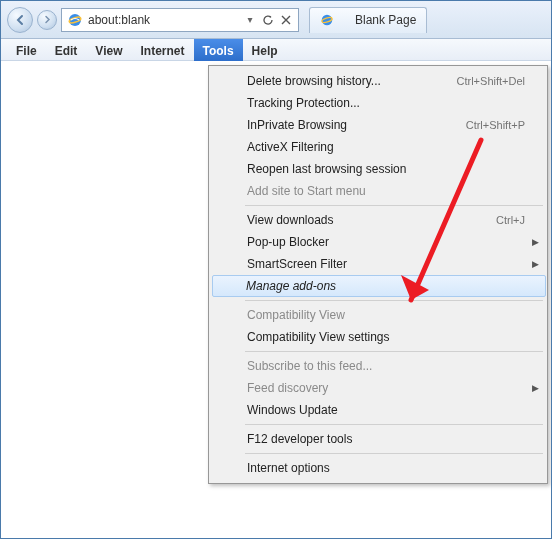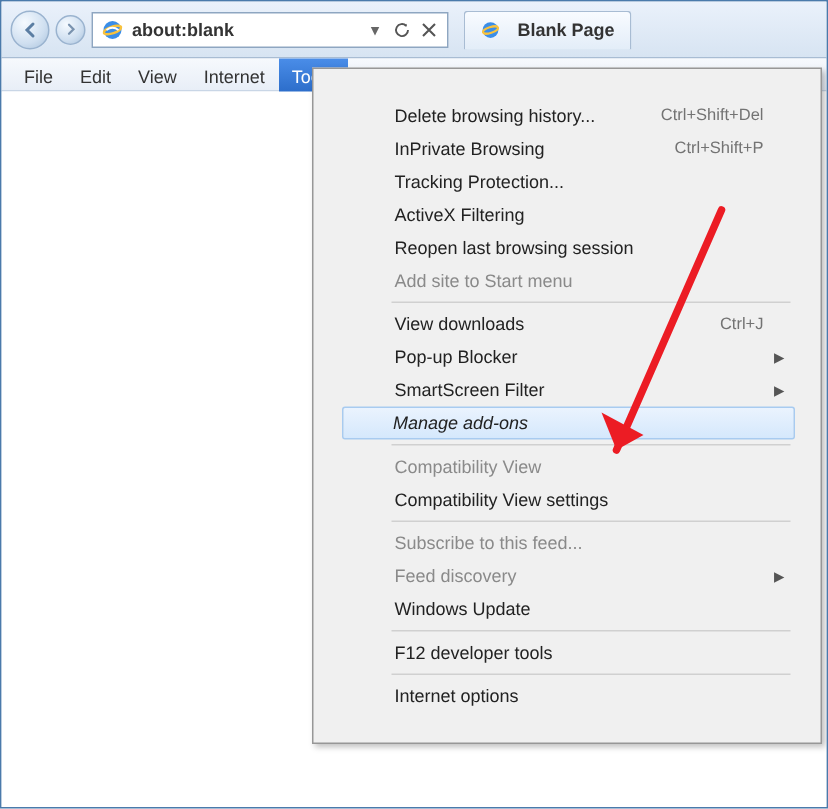--- a/index.html
+++ b/index.html
@@ -6,21 +6,20 @@
     body { width: 552px; height: 539px; background: #fff; border: 1px solid #4a7aab; position: relative; overflow: hidden; }
 
     .addr-bar {
       height: 38px;
       background: linear-gradient(#eaf1fb, #d7e4f2);
       border-bottom: 1px solid #a8bcd3;
       display: flex;
       align-items: center;
       padding: 0 6px;
       gap: 4px;
-      font-weight: bold;
     }
     .nav-btn {
       width: 26px; height: 26px;
       border-radius: 50%;
       background: radial-gradient(circle at 35% 30%, #f5faff, #cfdff0 60%, #a9c2dc);
       border: 1px solid #9ab3cf;
       display: flex; align-items: center; justify-content: center;
       color: #5b7ea3;
     }
     .nav-btn.small { width: 20px; height: 20px; }
@@ -44,53 +43,54 @@
     .tab {
       height: 26px;
       background: linear-gradient(#f8fbff, #e3edf8);
       border: 1px solid #a8bcd3;
       border-bottom: none;
       border-radius: 3px 3px 0 0;
       display: flex; align-items: center;
       padding: 0 10px 0 6px;
       font-size: 12px;
       color: #333;
-      gap: 5px;
+      gap: 15px;
     }
 
     .menu-bar {
       height: 22px;
       background: linear-gradient(#f6f9fd, #e8eef7);
       border-bottom: 1px solid #c9d6e6;
       display: flex;
       align-items: stretch;
       padding-left: 6px;
       font-size: 12px;
     }
     .menu-item {
       padding: 12px 9px;
       display: flex; align-items: center;
       color: #333;
       cursor: default;
+      font-weight: bold;
     }
     .menu-item.active {
       background: linear-gradient(#4a8de8, #2a6bc8);
       color: #fff;
     }
 
     .content { position: absolute; top: 60px; left: 0; right: 0; bottom: 0; background: #fff; }
 
     .dropdown {
       position: absolute;
-      top: 44px; left: 207px;
+      top: 64px; left: 207px;
       width: 340px;
       background: #f0f0f0;
       border: 1px solid #979797;
       box-shadow: 2px 2px 4px rgba(0,0,0,0.25);
-      padding: 18px;
+      padding: 2px;
     }
     .dropdown-inner {
       background: #f0f0f0;
       border-left: 28px solid #f0f0f0;
       padding: 2px 0;
     }
     .dd-row {
       height: 22px;
       display: flex; align-items: center;
       font-size: 12px;
@@ -188,25 +188,25 @@
 
 <div class="content"></div>
 
 <div class="dropdown">
   <div class="dropdown-inner">
     <div class="dd-row">
       <span>Delete browsing history...</span>
       <span class="dd-short">Ctrl+Shift+Del</span>
     </div>
     <div class="dd-row">
+      <span>Tracking Protection...</span>
+    </div>
+    <div class="dd-row">
       <span>InPrivate Browsing</span>
       <span class="dd-short">Ctrl+Shift+P</span>
-    </div>
-    <div class="dd-row">
-      <span>Tracking Protection...</span>
     </div>
     <div class="dd-row">
       <span>ActiveX Filtering</span>
     </div>
     <div class="dd-row">
       <span>Reopen last browsing session</span>
     </div>
     <div class="dd-row disabled">
       <span>Add site to Start menu</span>
     </div>

